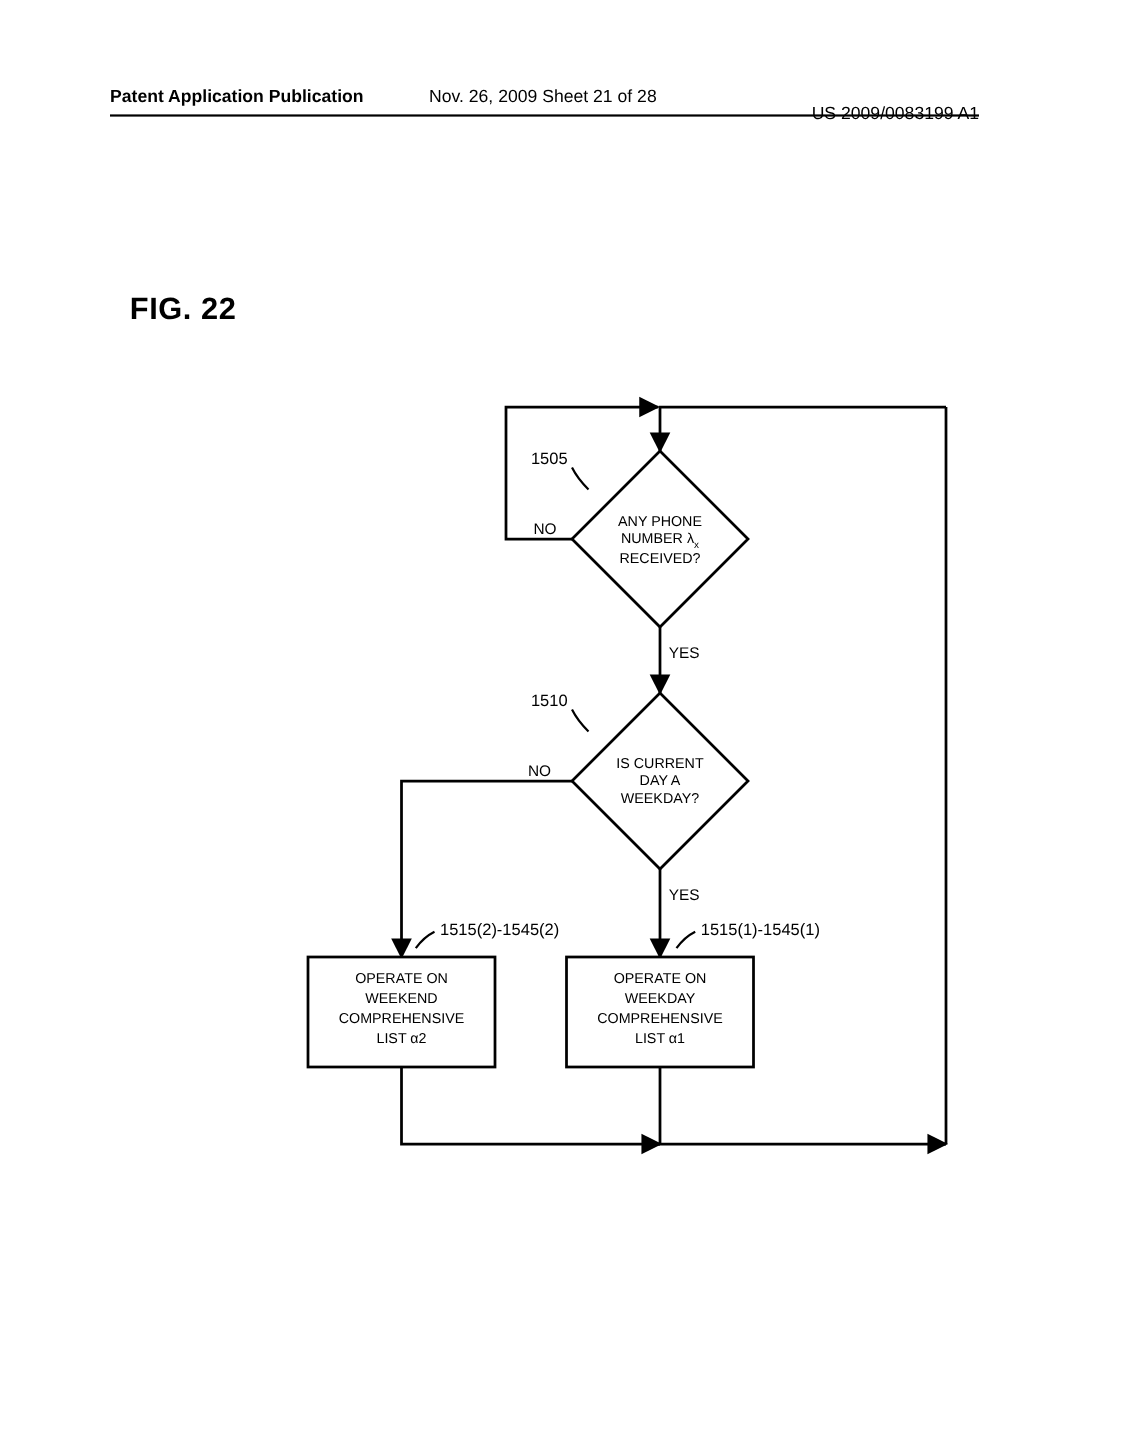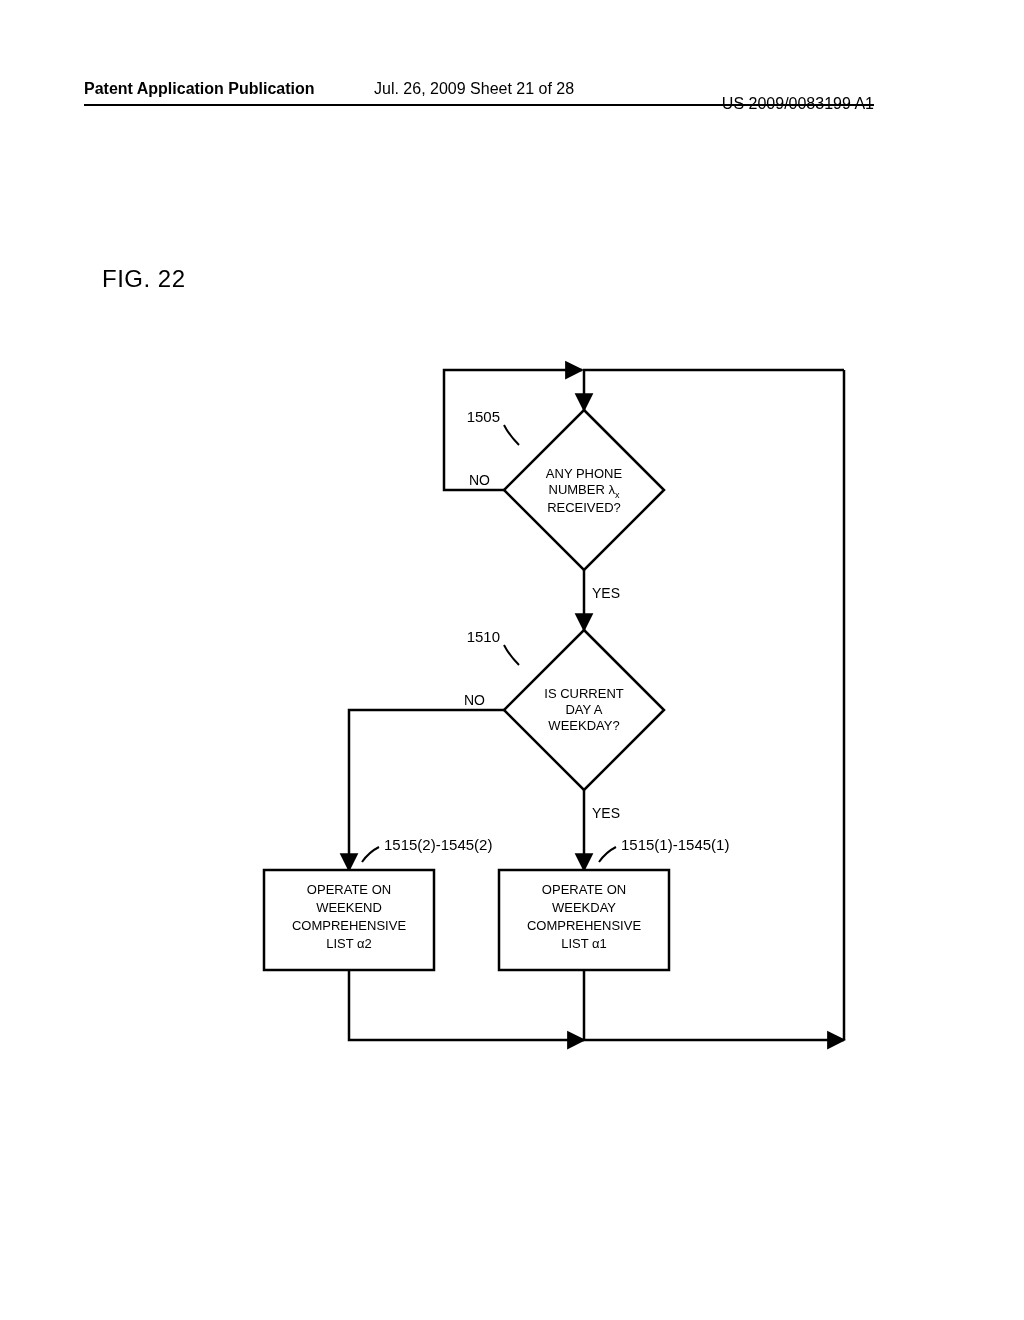--- a/index.html
+++ b/index.html
@@ -6,21 +6,21 @@
   body {
     background: #fff;
     font-family: Arial, Helvetica, sans-serif;
     width: 1024px;
     height: 1320px;
     position: relative;
     overflow: hidden;
   }
   .page {
     position: absolute;
-    left: 84px;
+    left: 100px;
     top: 70px;
     width: 790px;
     height: 1090px;
   }
   .header {
     position: absolute;
     top: 10px;
     left: 0;
     width: 100%;
     font-size: 16px;
@@ -34,22 +34,22 @@
     top: 34px;
     left: 0;
     width: 100%;
     height: 0;
     border-top: 2px solid #000;
   }
   .fig-title {
     position: absolute;
     top: 195px;
     left: 18px;
-    font-size: 24px;
-    font-weight: normal;
+    font-size: 28px;
+    font-weight: bold;
     letter-spacing: 0.5px;
   }
   svg.diagram {
     position: absolute;
     top: 290px;
     left: 100px;
     width: 680px;
     height: 720px;
   }
   svg text {
@@ -59,21 +59,21 @@
   .decision-text, .process-text { font-size: 13px; }
   .edge-label { font-size: 14px; }
   .ref-label  { font-size: 15px; }
 </style>
 </head>
 <body>
 
 <div class="page">
   <div class="header">
     <span class="header-left">Patent Application Publication</span>
-    <span class="header-mid">Jul. 26, 2009  Sheet 21 of 28</span>
+    <span class="header-mid">Nov. 26, 2009  Sheet 21 of 28</span>
     <span class="header-right">US 2009/0083199 A1</span>
   </div>
   <div class="header-rule"></div>
   <div class="fig-title">FIG. 22</div>
 
   <svg class="diagram" viewBox="0 0 680 720">
     <defs>
       <marker id="arrow" viewBox="0 0 12 12" refX="10" refY="6" markerWidth="9" markerHeight="9" orient="auto-start-reverse">
         <path d="M1,1 L11,6 L1,11 Z" fill="#000"></path>
       </marker>

